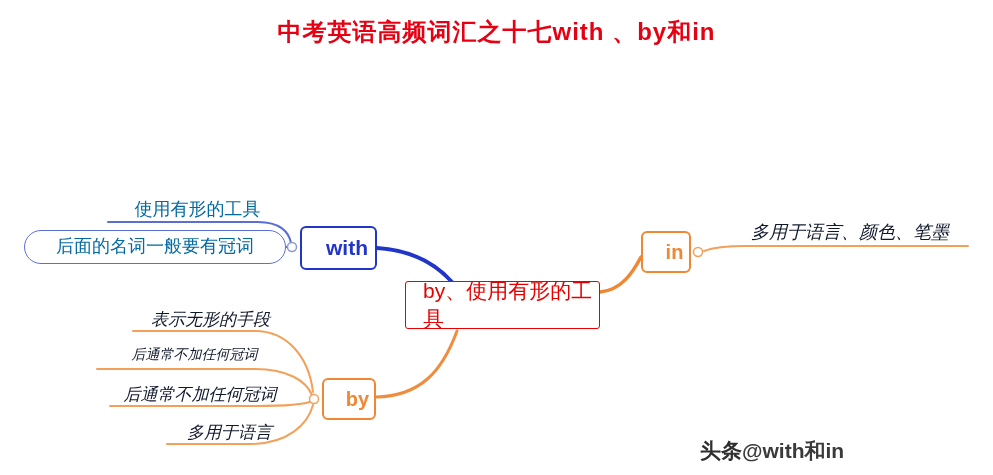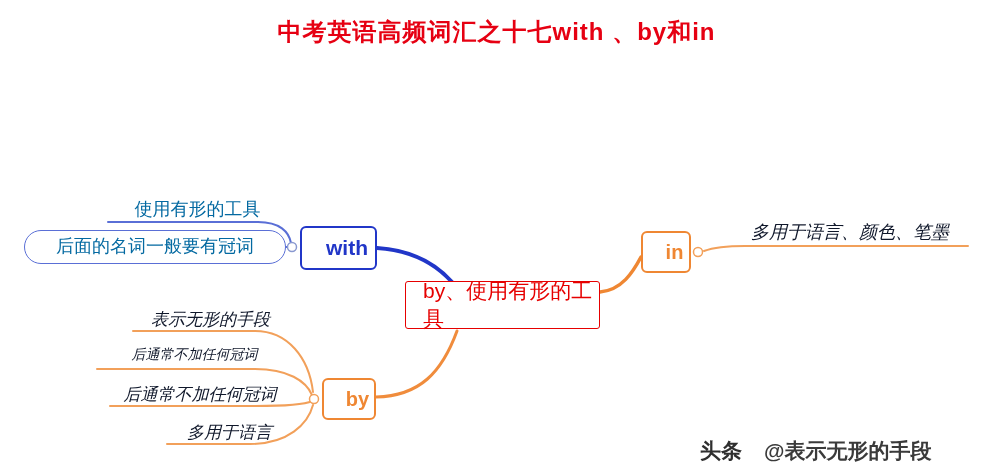--- a/index.html
+++ b/index.html
@@ -30,21 +30,21 @@
   .leaf-with-2{left:24px;top:230px;width:262px;height:34px;line-height:31px;
         font-size:18px;border:1.5px solid #5a6fd6;border-radius:17px;background:#fff;}
   .leaf-by-1{left:133px;top:308px;width:155px;font-size:17px;}
   .leaf-by-2{left:97px;top:346px;width:195px;font-size:14px;}
   .leaf-by-3{left:110px;top:383px;width:180px;font-size:17px;}
   .leaf-by-4{left:167px;top:421px;width:125px;font-size:17px;}
   .leaf-in-1{left:730px;top:220px;width:240px;font-size:18px;}
 
   .watermark{position:absolute;left:700px;top:437px;font-size:21px;
         font-weight:bold;color:#333;white-space:nowrap;}
-  .watermark .brand{margin-right:22px;color:#2f2f2f;}
+  .watermark .brand{margin-right:0;color:#2f2f2f;}
   .watermark .handle{color:#3a3a3a;}
 </style>
 </head>
 <body>
 
 <div class="stage">
 
   <div class="title">中考英语高频词汇之十七with 、by和in</div>
 
   <svg class="links" viewBox="0 0 993 475">
@@ -78,16 +78,16 @@
   <div class="leaf orange leaf-by-1">表示无形的手段</div>
 
   <div class="leaf blue leaf-with-2">后面的名词一般要有冠词</div>
   <div class="leaf orange leaf-by-2">后通常不加任何冠词</div>
   <div class="leaf orange leaf-by-3">后通常不加任何冠词</div>
   <div class="leaf orange leaf-by-4">多用于语言</div>
 
   <div class="leaf orange leaf-in-1">多用于语言、颜色、笔墨</div>
 
   <div class="watermark">
-    <span class="brand">头条</span><span class="handle">@表示无形的手段</span>
+    <span class="brand">头条</span><span class="handle">@with和in</span>
   </div>
 
 </div>
 
 </body></html>

